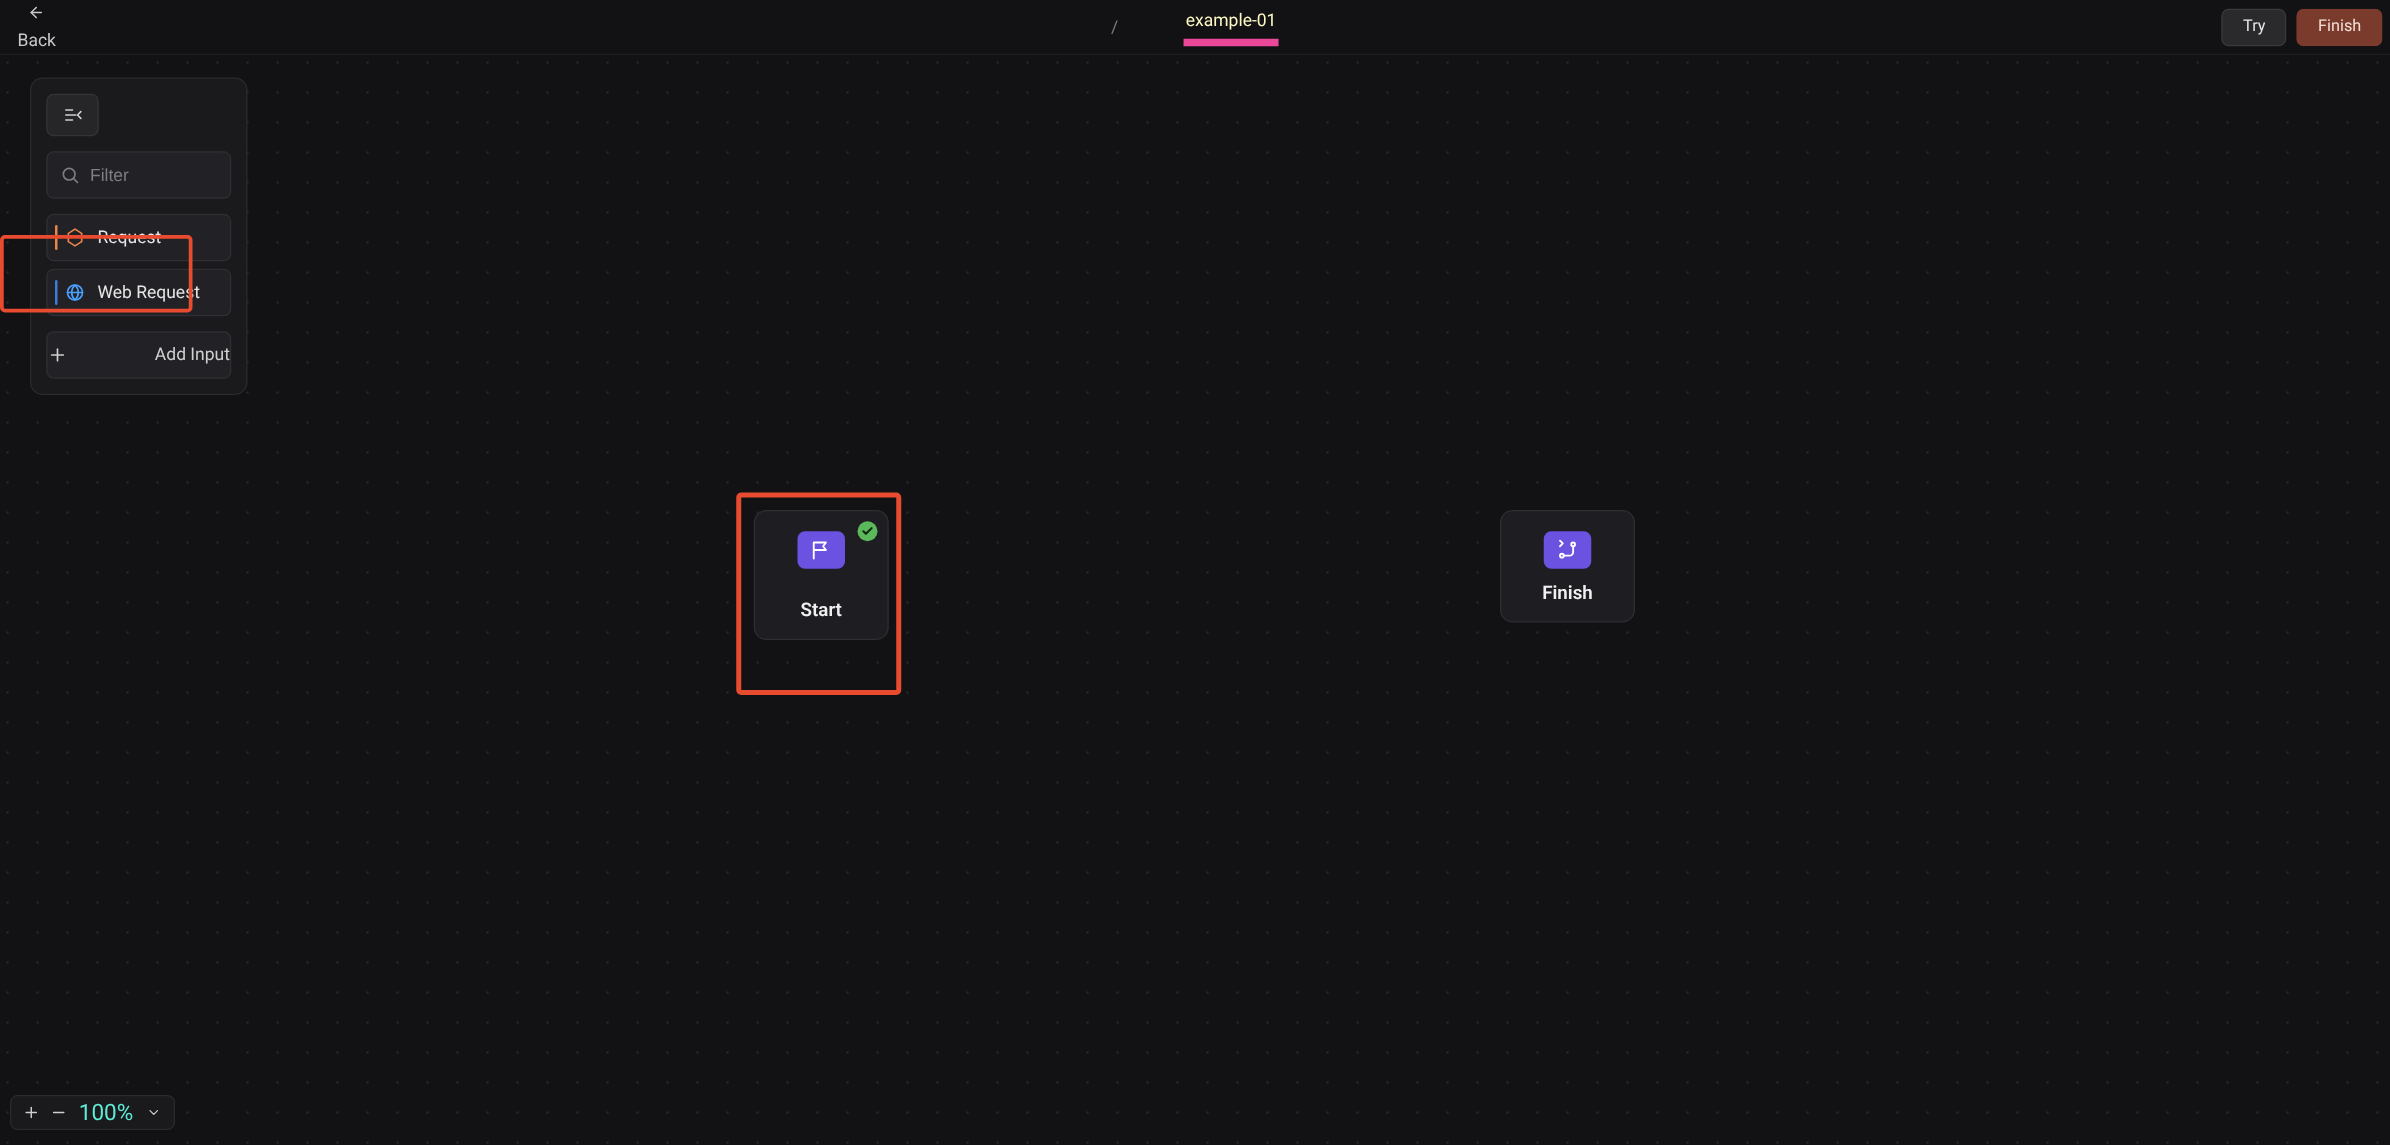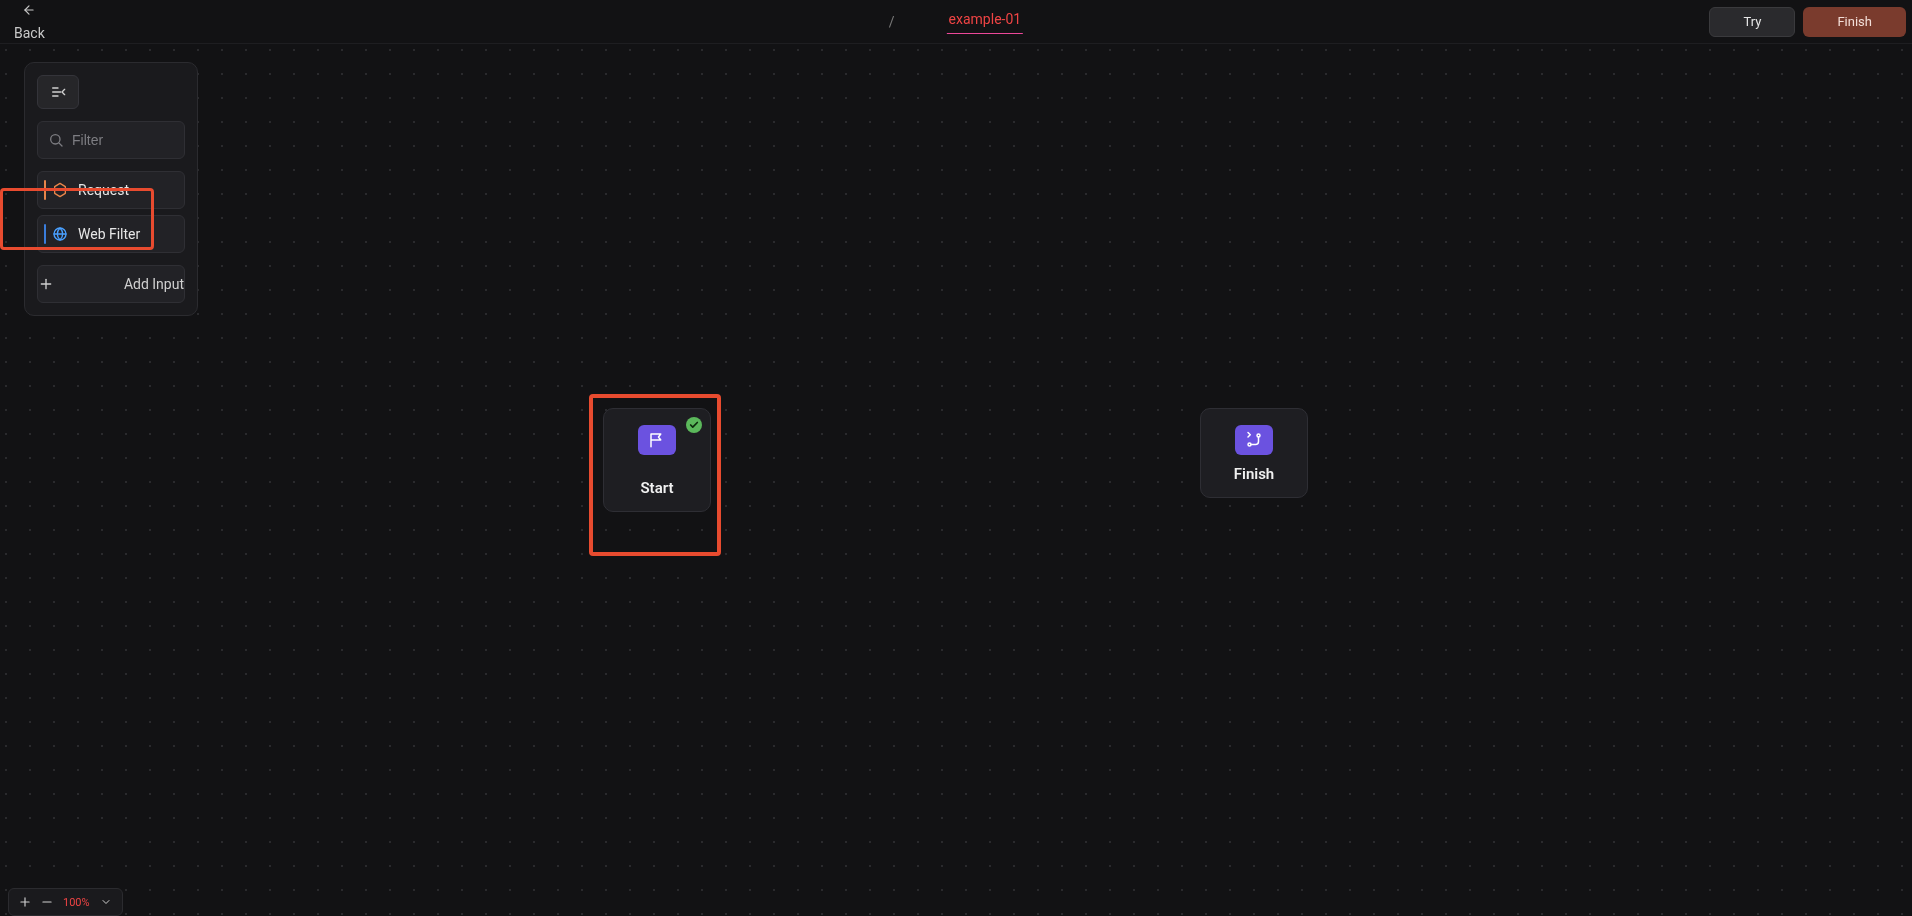--- a/index.html
+++ b/index.html
@@ -35,34 +35,34 @@
     position: absolute;
     left: 50%;
     transform: translateX(-50%);
     display: flex;
     align-items: center;
     gap: 4px;
     font-size: 14px;
   }
   .topbar-center .slash { color: #7a7a7a; }
   .title-input {
-    color: #ef4444;
+    color: #fef9c3;
     padding: 2px 2px 6px 2px;
-    border-bottom: 1px solid #ec4899;
+    border-bottom: 6px solid #ec4899;
     min-width: 60px;
     margin-left: 48px;
   }
   .topbar-right {
     display: flex;
     gap: 8px;
     align-items: center;
   }
   .btn {
     height: 30px;
-    padding: 0 33px;
+    padding: 0 16px;
     border-radius: 6px;
     font-size: 13px;
     display: flex;
     align-items: center;
     justify-content: center;
     cursor: pointer;
     border: 1px solid transparent;
   }
   .btn-secondary {
     background: #2a2a2d;
@@ -233,31 +233,31 @@
     position: absolute;
     border: 4px solid #e84b2f;
     border-radius: 4px;
     pointer-events: none;
   }
 
   
   .zoom-bar {
     position: absolute;
     left: 8px;
-    bottom: 0;
+    bottom: 12px;
     height: 28px;
     background: #1a1a1d;
     border: 1px solid #2b2b2f;
     border-radius: 6px;
     display: flex;
     align-items: center;
     gap: 2px;
     padding: 0 6px;
-    color: #ef4444;
-    font-size: 11px;
+    color: #5eead4;
+    font-size: 18px;
   }
   .zoom-bar .zbtn {
     width: 20px;
     height: 20px;
     display:flex;
     align-items:center;
     justify-content:center;
     cursor:pointer;
     color:#cfcfcf;
   }
@@ -329,21 +329,21 @@
 
       <div class="node-item web">
         <span class="bar"></span>
         <span class="nicon">
           <svg width="16" height="16" viewBox="0 0 24 24" fill="none" stroke="currentColor" stroke-width="2" stroke-linecap="round" stroke-linejoin="round">
               <circle cx="12" cy="12" r="9"></circle>
               <line x1="3" y1="12" x2="21" y2="12"></line>
               <path d="M12 3 C15 6 16 9 16 12 C16 15 15 18 12 21 C9 18 8 15 8 12 C8 9 9 6 12 3 Z"></path>
             </svg>
         </span>
-        <span>Web Filter</span>
+        <span>Web Request</span>
       </div>
     </div>
 
     <div class="add-input-btn">
       <span>
         <svg width="16" height="16" viewBox="0 0 24 24" fill="none" stroke="currentColor" stroke-width="2" stroke-linecap="round">
             <line x1="12" y1="5" x2="12" y2="19"></line>
             <line x1="5" y1="12" x2="19" y2="12"></line>
           </svg>
       </span>

